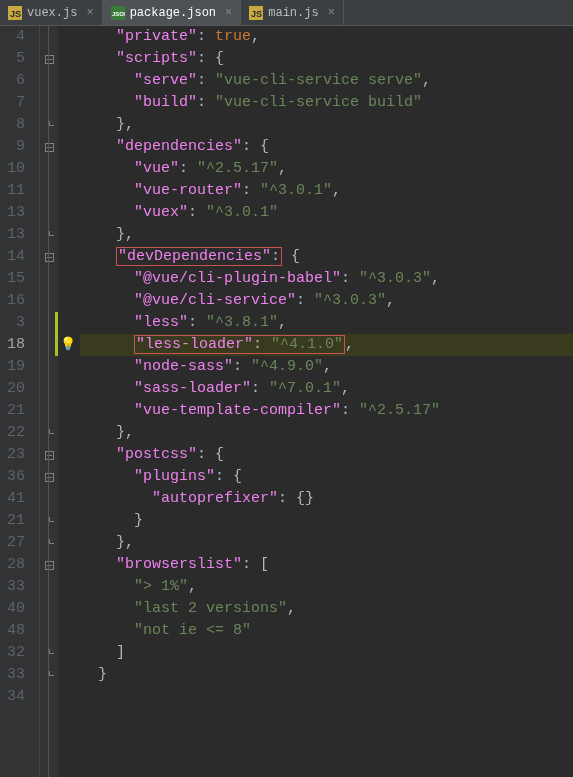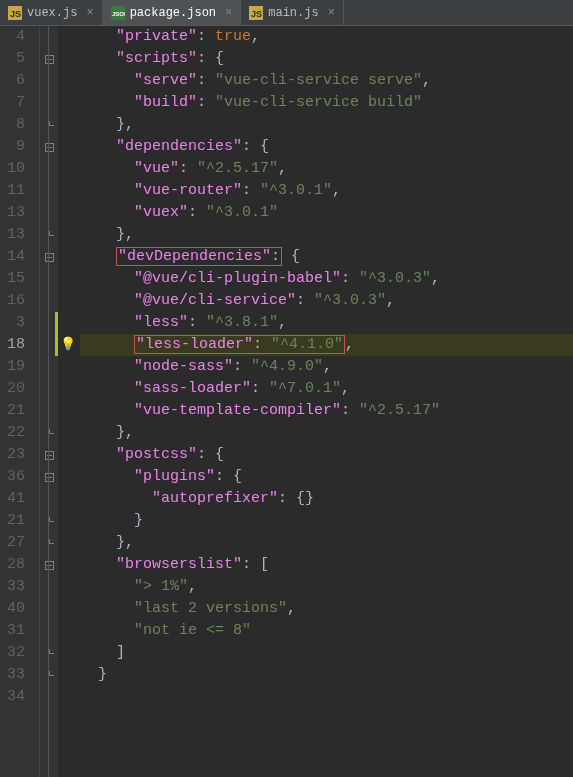--- a/index.html
+++ b/index.html
@@ -186,21 +186,21 @@
       <div class="line-num">21</div>
       <div class="line-num">22</div>
       <div class="line-num">23</div>
       <div class="line-num">36</div>
       <div class="line-num">41</div>
       <div class="line-num">21</div>
       <div class="line-num">27</div>
       <div class="line-num">28</div>
       <div class="line-num">33</div>
       <div class="line-num">40</div>
-      <div class="line-num">31</div>
+      <div class="line-num">48</div>
       <div class="line-num">32</div>
       <div class="line-num">33</div>
       <div class="line-num">34</div>
     </div>
   <div class="fold-col" id="foldcol">
     <div class="fold-line" style="top:0;bottom:0"></div>
   <div class="fold-mark"></div>
       <div class="fold-mark">
         <svg width="9" height="9">
           <rect x="0.5" y="0.5" width="8" height="8" fill="none" stroke="#808080"></rect>

